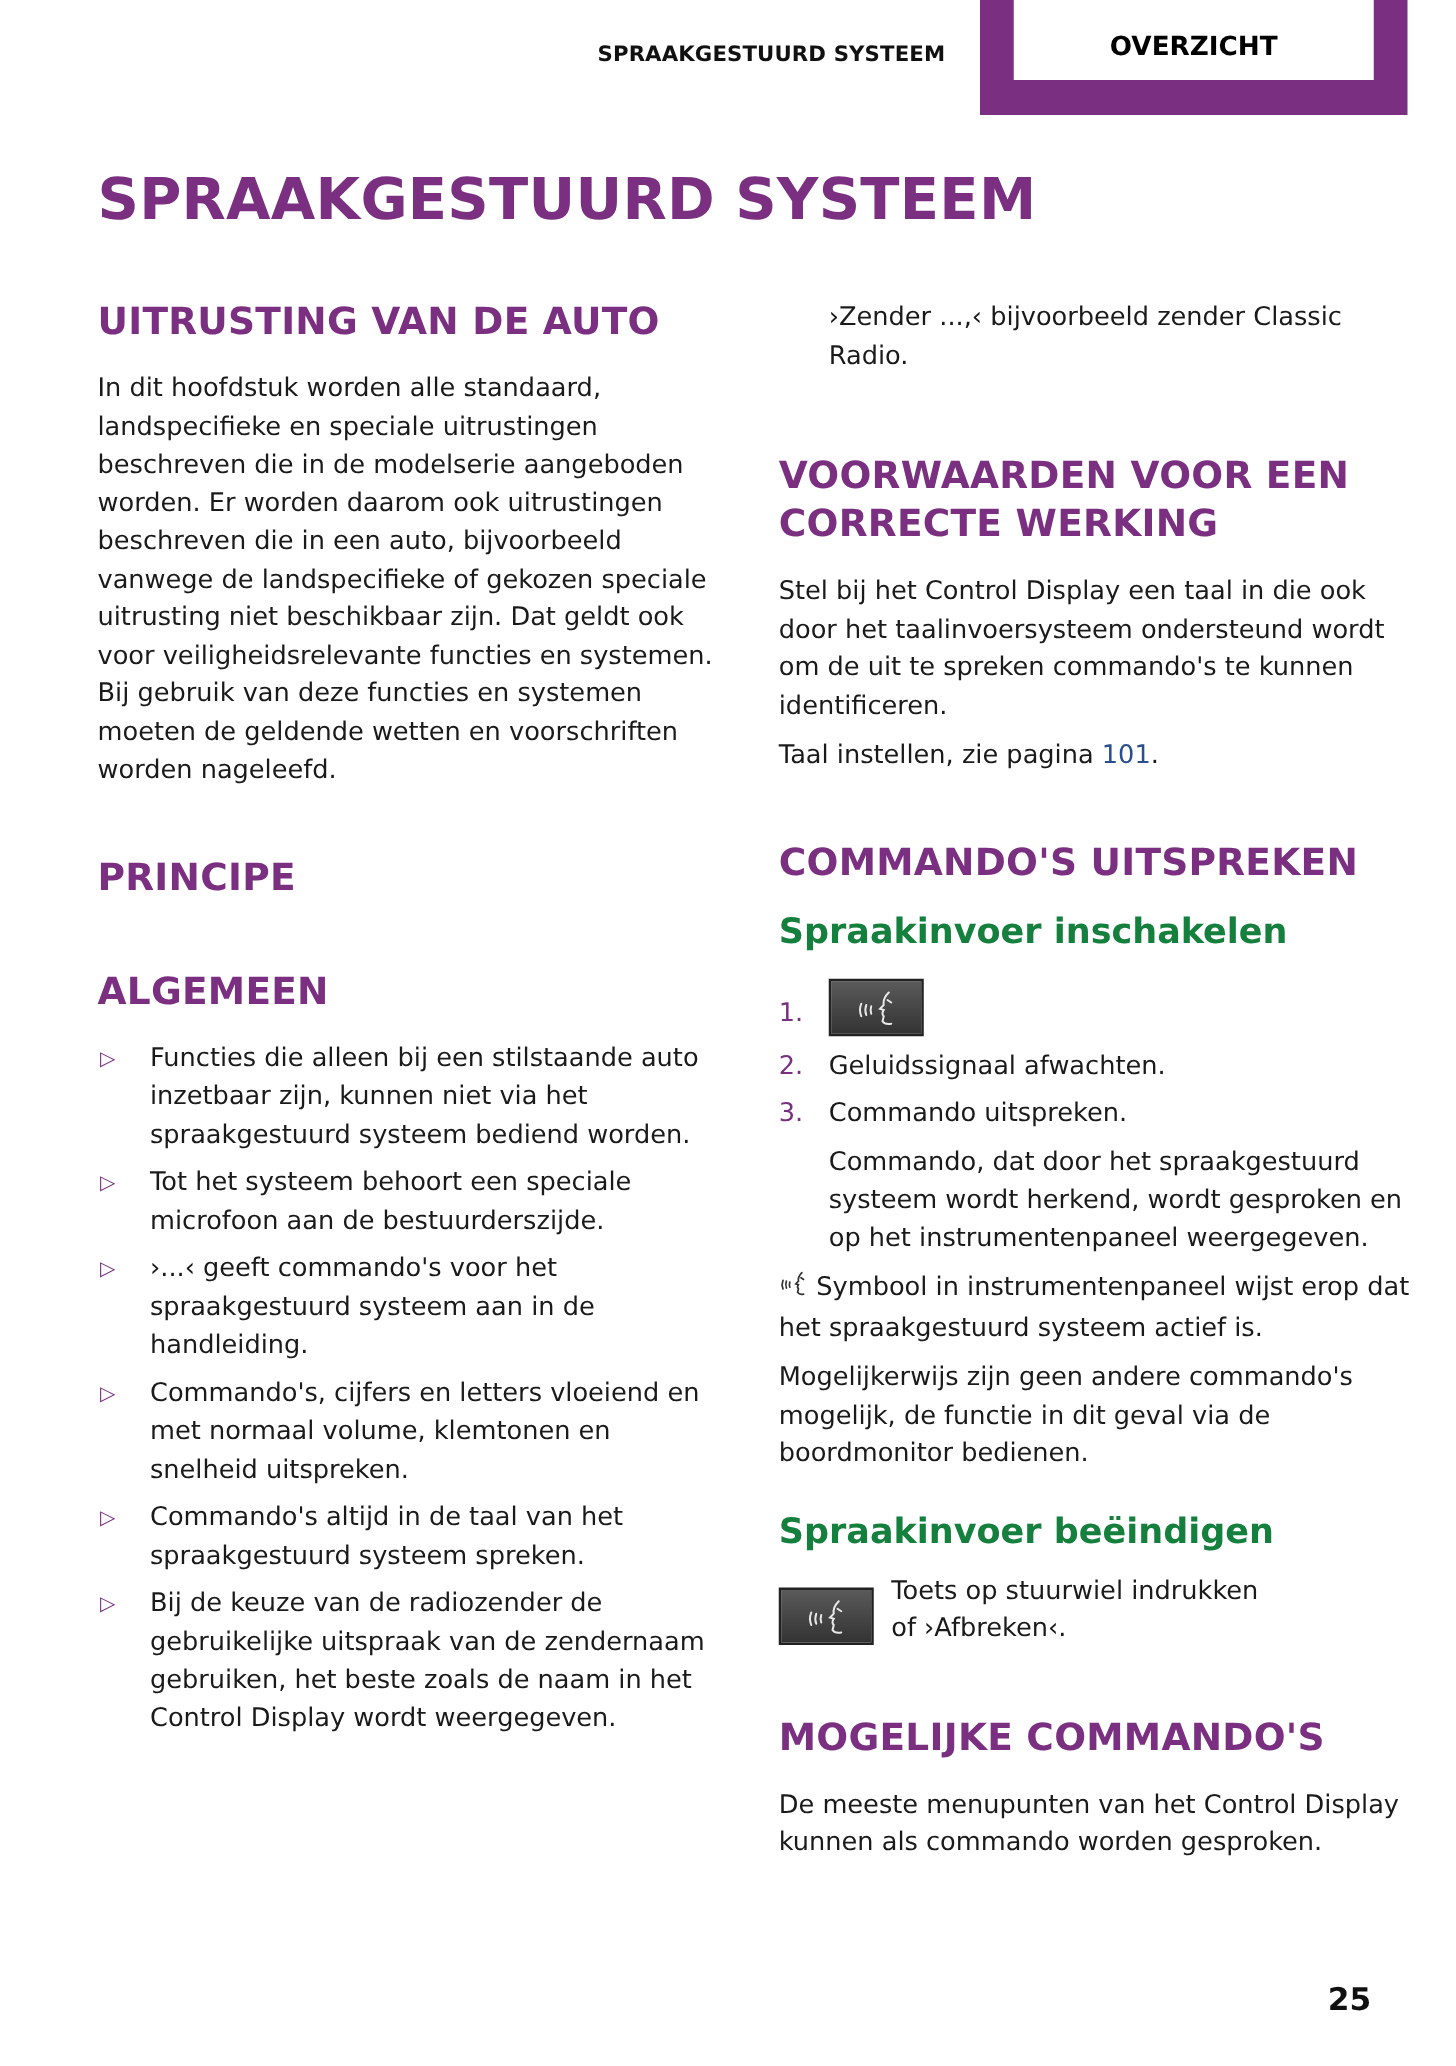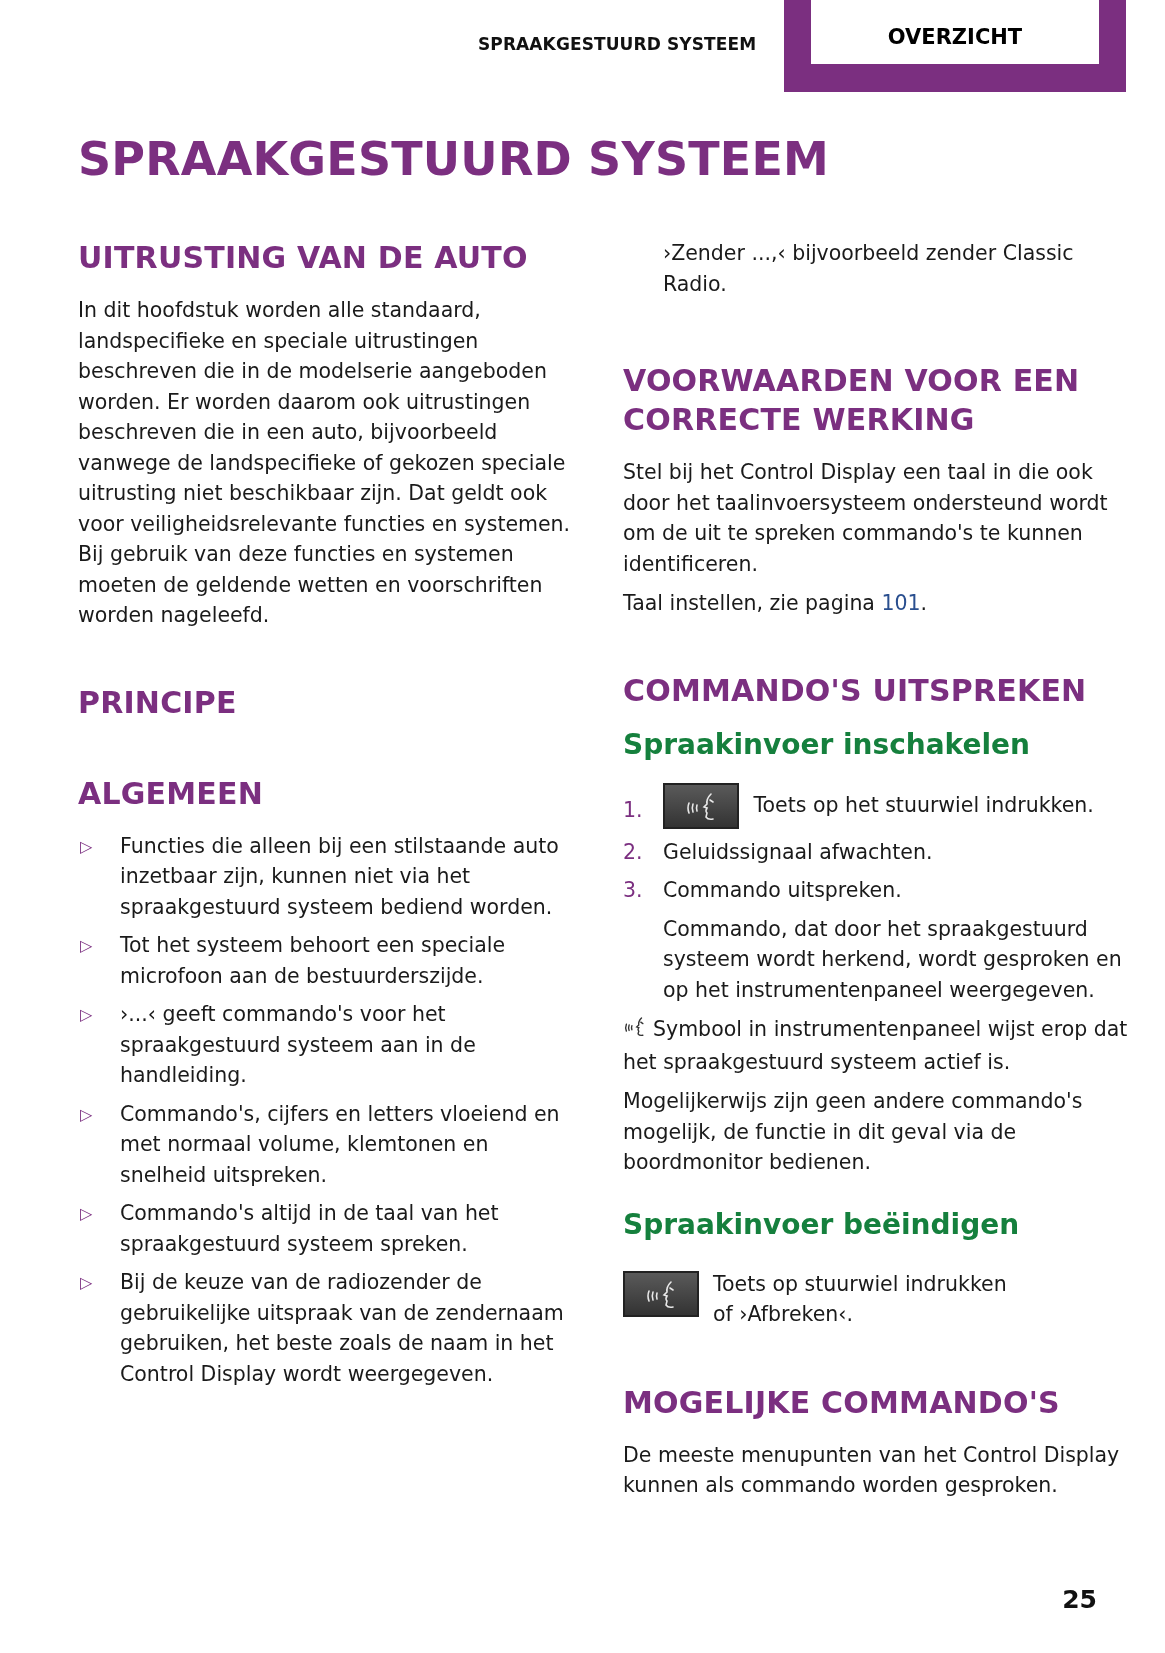--- a/index.html
+++ b/index.html
@@ -21,21 +21,21 @@
   ul.bullets { list-style:none; margin:0; padding:0; }
   ul.bullets li { position:relative; padding-left:42px; font-size:20.5px; line-height:30.5px; margin-bottom:8px; }
   ul.bullets li .tri { position:absolute; left:2px; top:1px; color:#7b2f80; font-size:16px; }
   ol.steps { list-style:none; margin:0; padding:0; }
   ol.steps li { position:relative; padding-left:40px; font-size:20.5px; line-height:30.5px; margin-bottom:8px; }
   ol.steps li .num { position:absolute; left:0; top:0; color:#7b2f80; }
   .keybtn { display:inline-block; vertical-align:middle; width:76px; height:46px; background:linear-gradient(#5a5a5a,#333); border:2px solid #222; box-sizing:border-box; position:relative; margin-right:8px; }
   .keybtn svg { position:absolute; left:20px; top:6px; }
   .indent { padding-left:40px; }
   .link { color:#2a4f8f; }
-  .end-row { display:flex; align-items:flex-start; }
+  .end-row { display:flex; align-items:center; }
   .end-row .keybtn { margin-right:14px; margin-top:2px; }
   #page-number { position:absolute; right:68px; top:1585px; font-size:25px; font-weight:bold; color:#111; }
   .inline-sym { display:inline-block; vertical-align:-2px; margin-right:4px; }
 </style>
 </head>
 <body>
 
 <div id="running-head">SPRAAKGESTUURD SYSTEEM</div>
 <div id="tab">
   <div id="tab-inner">
@@ -85,21 +85,20 @@
           <svg width="36" height="32" viewBox="0 0 36 32">
               <g fill="none" stroke="#e8e8e8" stroke-width="1.6" stroke-linecap="round">
                 <path d="M4 12 Q2 17 4 22"></path>
                 <path d="M8 13 Q6.5 17 8 21"></path>
                 <path d="M12 14 Q11 17 12 20"></path>
                 <path d="M26 3 Q21 8 22 13 L19 16 L22 17 Q20 20 22 22 L21 26 Q23 29 28 28"></path>
                 <path d="M25 9 L28 11"></path>
               </g>
             </svg>
         </span>
-        <span>Toets op het stuurwiel indrukken.</span>
       </li>
       <li>
         <span class="num">2.</span>
         <span>Geluidssignaal afwachten.</span>
       </li>
       <li>
         <span class="num">3.</span>
         <span>Commando uitspreken.</span>
       </li>
     </ol>
@@ -108,21 +107,21 @@
             <g fill="none" stroke="#333" stroke-width="2" stroke-linecap="round">
               <path d="M4 12 Q2 17 4 22"></path>
               <path d="M8 13 Q6.5 17 8 21"></path>
               <path d="M12 14 Q11 17 12 20"></path>
               <path d="M26 3 Q21 8 22 13 L19 16 L22 17 Q20 20 22 22 L21 26 Q23 29 28 28"></path>
               <path d="M25 9 L28 11"></path>
             </g>
           </svg></span><span>Symbool in instrumentenpaneel wijst erop dat het spraakgestuurd systeem actief is.</span></p>
     <p>Mogelijkerwijs zijn geen andere commando's mogelijk, de functie in dit geval via de boordmonitor bedienen.</p>
 
-    <h3 style="margin-top:30px; margin-bottom:28px;">Spraakinvoer beëindigen</h3>
+    <h3 style="margin-top:30px; margin-bottom:16px;">Spraakinvoer beëindigen</h3>
     <div class="end-row">
       <span class="keybtn">
         <svg width="36" height="32" viewBox="0 0 36 32">
             <g fill="none" stroke="#e8e8e8" stroke-width="1.6" stroke-linecap="round">
               <path d="M4 12 Q2 17 4 22"></path>
               <path d="M8 13 Q6.5 17 8 21"></path>
               <path d="M12 14 Q11 17 12 20"></path>
               <path d="M26 3 Q21 8 22 13 L19 16 L22 17 Q20 20 22 22 L21 26 Q23 29 28 28"></path>
               <path d="M25 9 L28 11"></path>
             </g>

